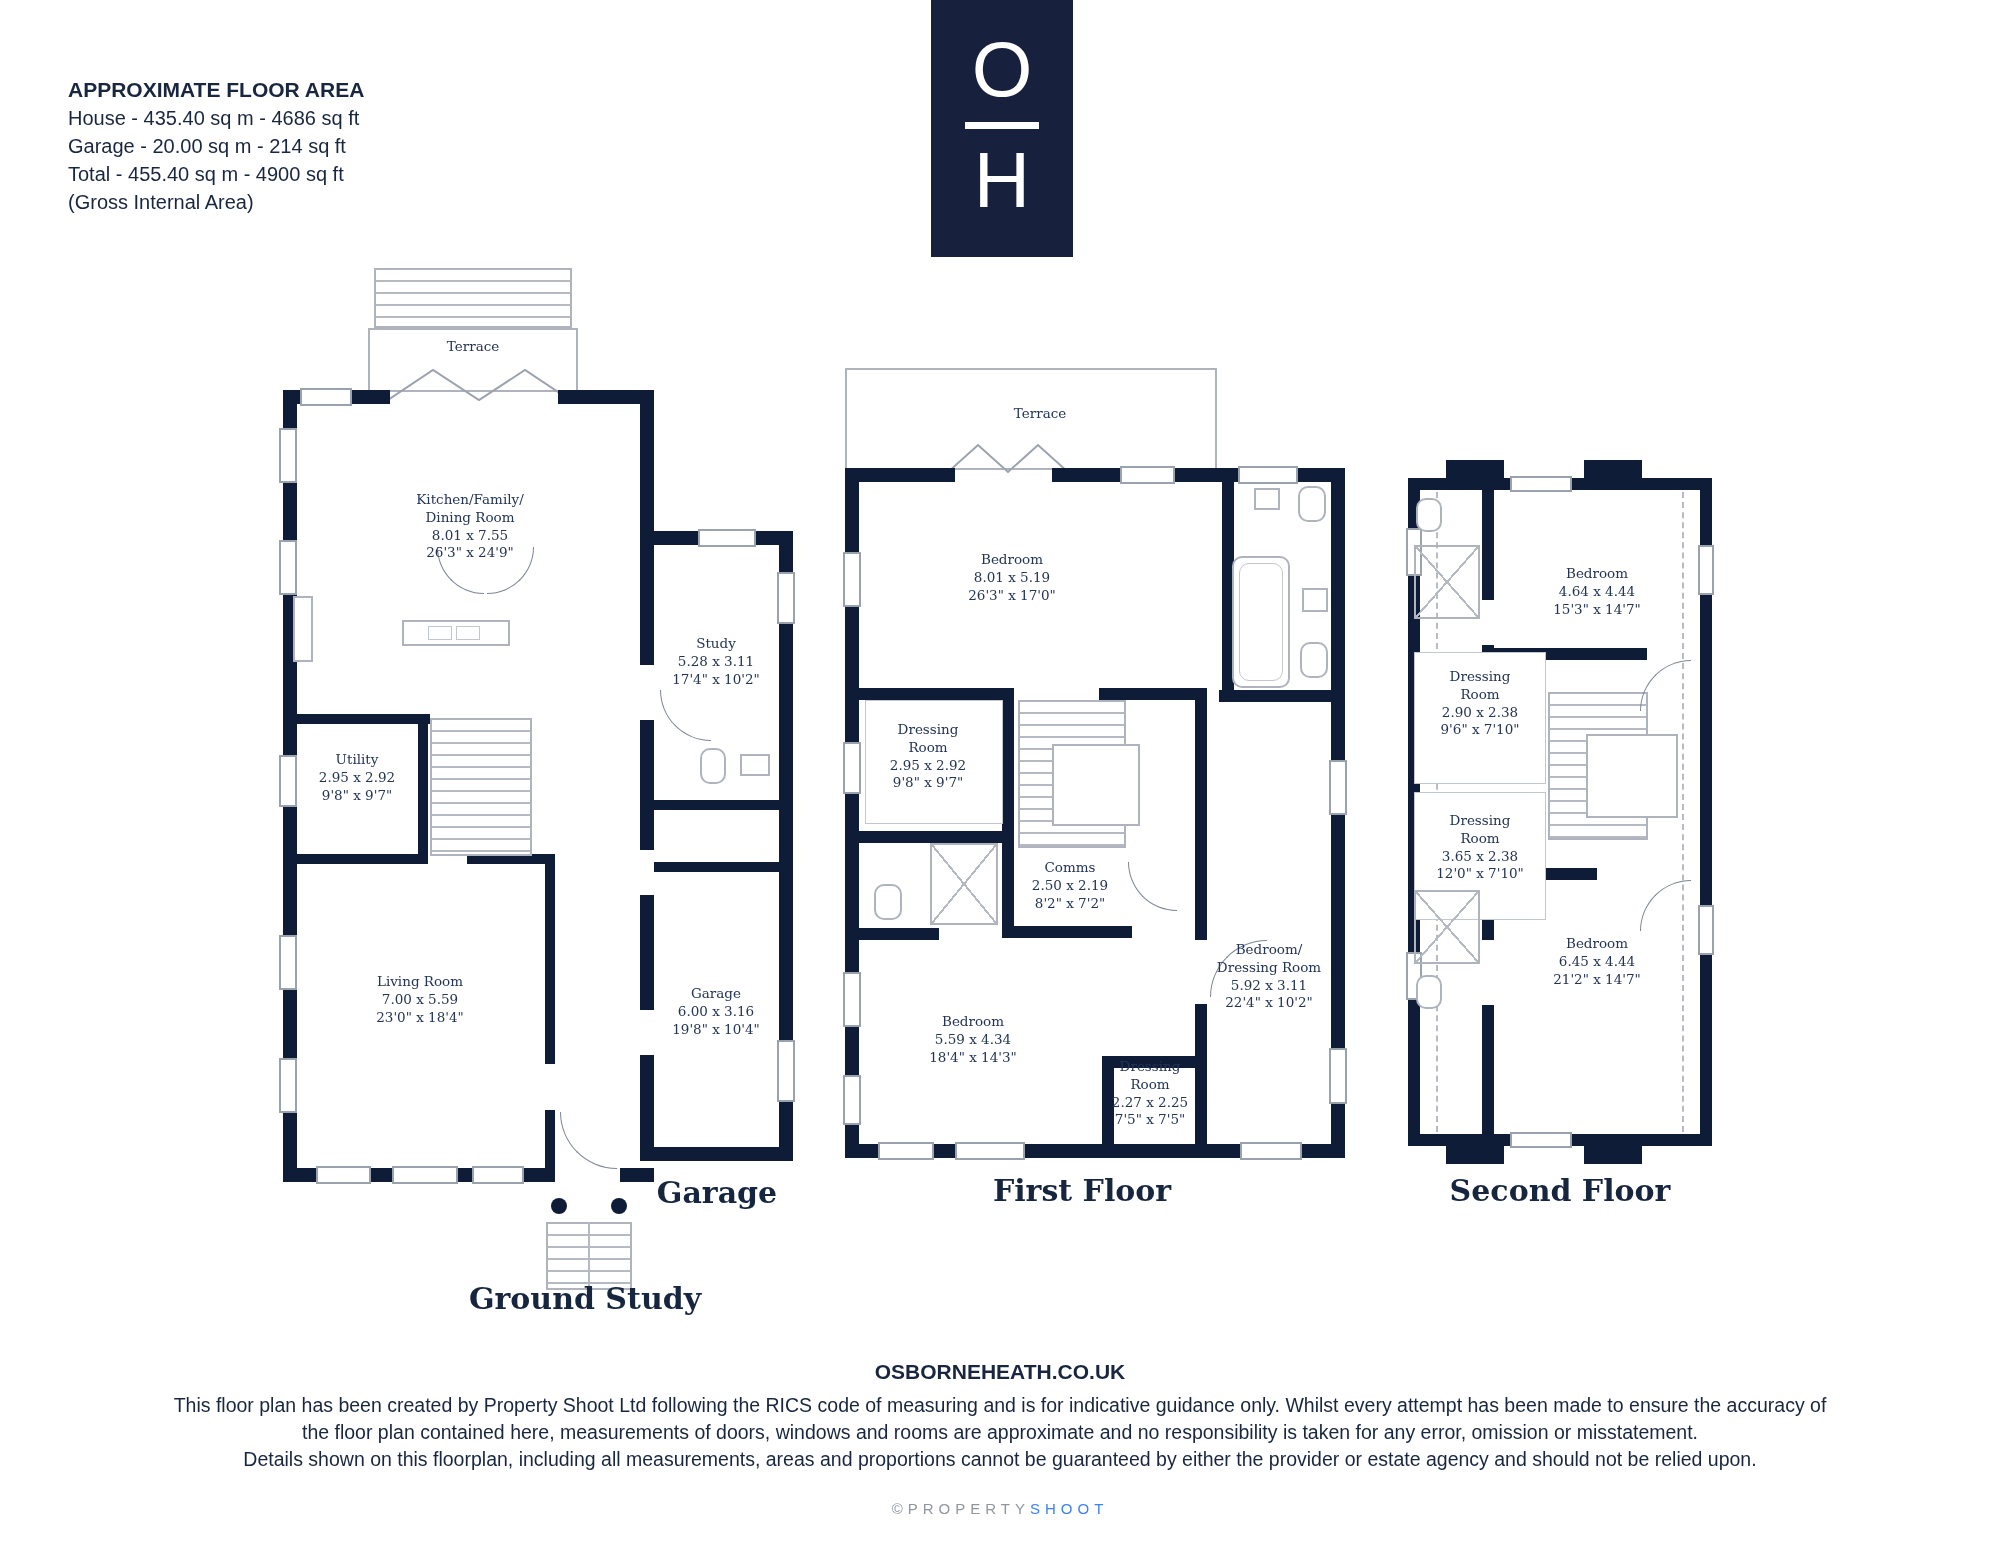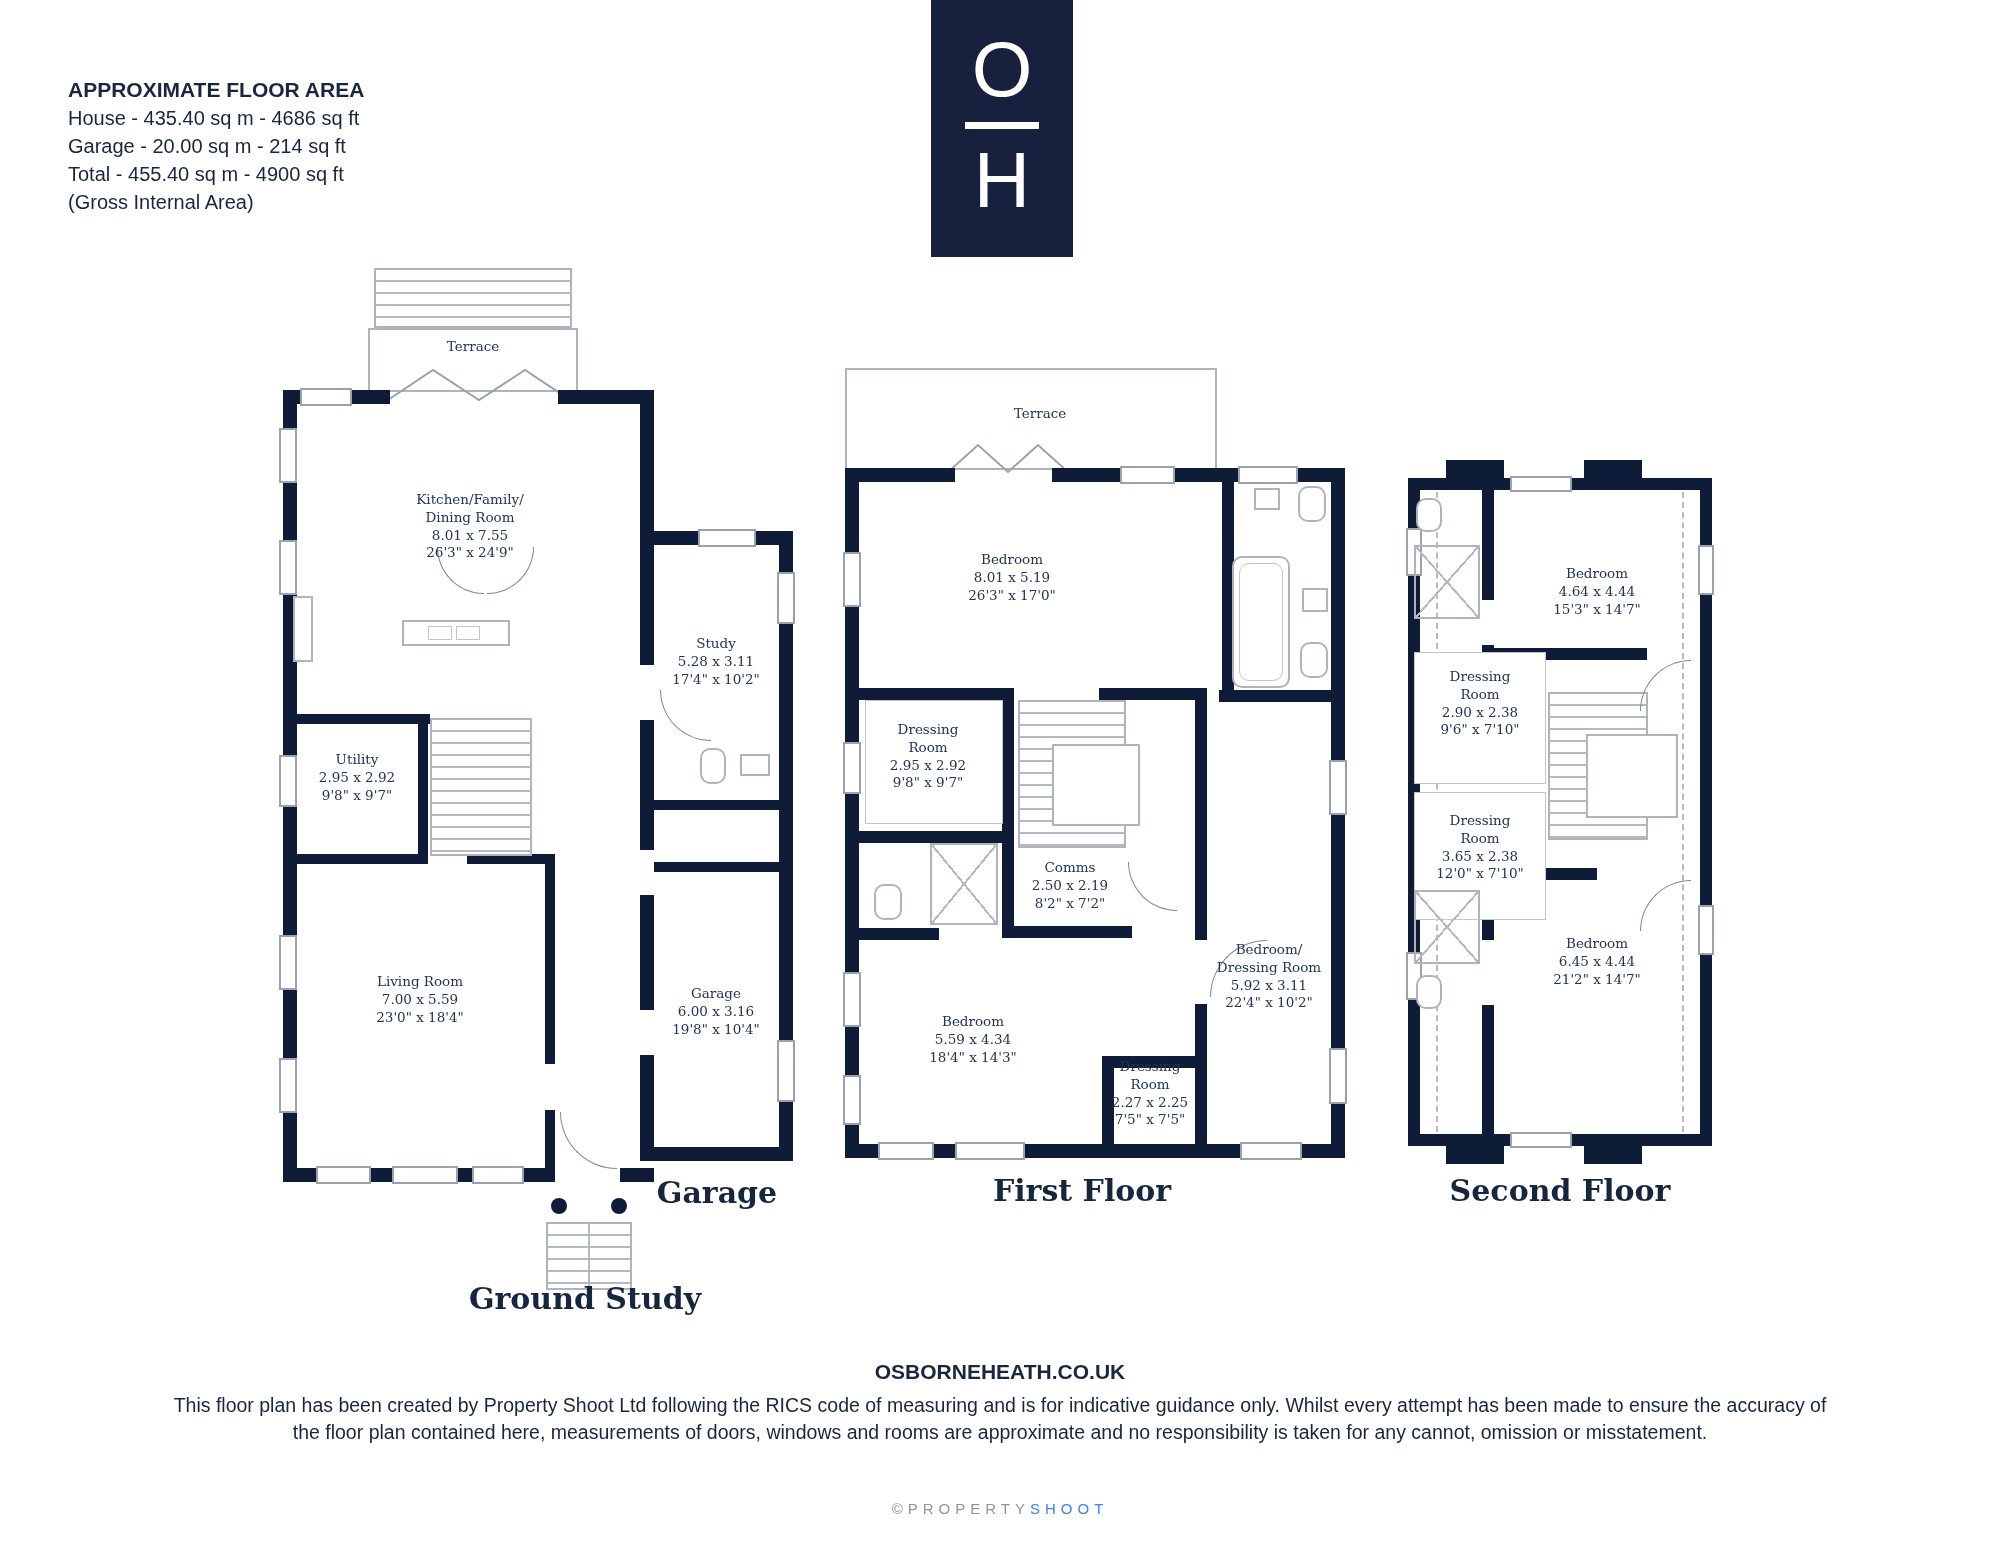--- a/index.html
+++ b/index.html
@@ -305,19 +305,20 @@
       <div>Bedroom</div>
       <div>6.45 x 4.44</div>
       <div>21'2" x 14'7"</div>
     </div>
     <div class="cap" style="left:1560px;top:1190px">Second Floor</div>
   </div>
 
   <div class="site">OSBORNEHEATH.CO.UK</div>
   <div class="disc">
     <div>This floor plan has been created by Property Shoot Ltd following the RICS code of measuring and is for indicative guidance only. Whilst every attempt has been made to ensure the accuracy of</div>
-    <div>the floor plan contained here, measurements of doors, windows and rooms are approximate and no responsibility is taken for any cannot, omission or misstatement.</div>
+    <div>the floor plan contained here, measurements of doors, windows and rooms are approximate and no responsibility is taken for any error, omission or misstatement.</div>
+    <div>Details shown on this floorplan, including all measurements, areas and proportions cannot be guaranteed by either the provider or estate agency and should not be relied upon.</div>
   </div>
   <div class="credit">
     <span>©</span><span>PROPERTY</span><span class="sh">SHOOT</span>
   </div>
 
 </div>
 
 </body></html>

